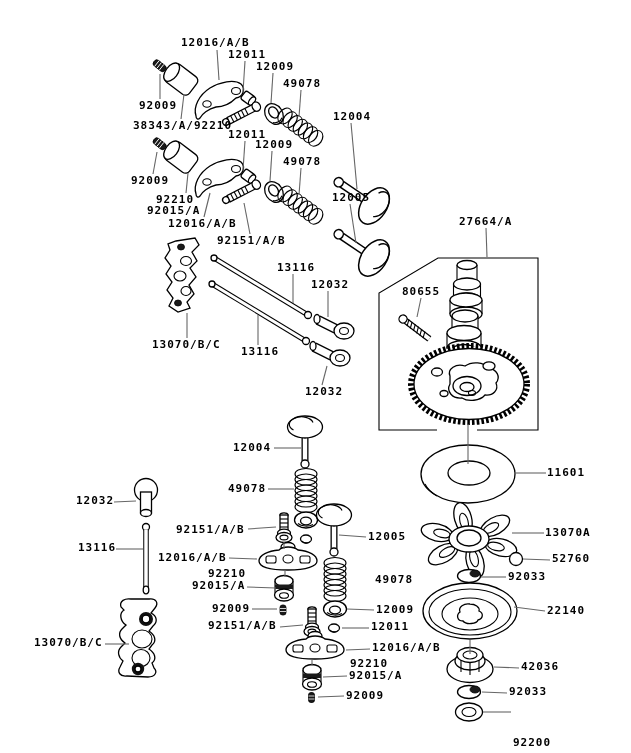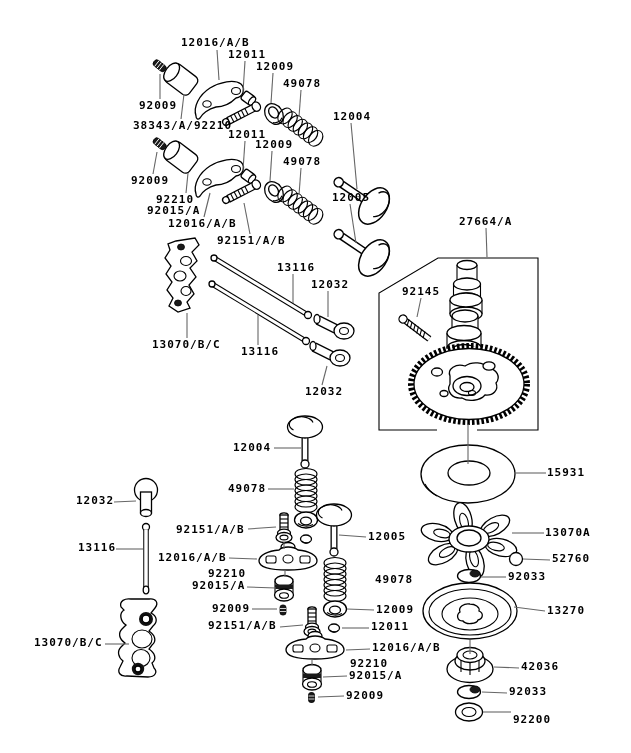--- a/index.html
+++ b/index.html
@@ -372,29 +372,29 @@
   <div class="lbl" style="left:156px;top:194px">92210</div>
   <div class="lbl" style="left:147px;top:205px">92015/A</div>
   <div class="lbl" style="left:168px;top:218px">12016/A/B</div>
   <div class="lbl" style="left:217px;top:235px">92151/A/B</div>
   <div class="lbl" style="left:277px;top:262px">13116</div>
   <div class="lbl" style="left:311px;top:279px">12032</div>
   <div class="lbl" style="left:152px;top:339px">13070/B/C</div>
   <div class="lbl" style="left:241px;top:346px">13116</div>
   <div class="lbl" style="left:305px;top:386px">12032</div>
   <div class="lbl" style="left:459px;top:216px">27664/A</div>
-  <div class="lbl" style="left:402px;top:286px">92145</div>
-  <div class="lbl" style="left:547px;top:467px">15931</div>
+  <div class="lbl" style="left:402px;top:286px">80655</div>
+  <div class="lbl" style="left:547px;top:467px">11601</div>
   <div class="lbl" style="left:545px;top:527px">13070A</div>
   <div class="lbl" style="left:552px;top:553px">52760</div>
   <div class="lbl" style="left:508px;top:571px">92033</div>
-  <div class="lbl" style="left:547px;top:605px">13270</div>
+  <div class="lbl" style="left:547px;top:605px">22140</div>
   <div class="lbl" style="left:521px;top:661px">42036</div>
   <div class="lbl" style="left:509px;top:686px">92033</div>
-  <div class="lbl" style="left:513px;top:714px">92200</div>
+  <div class="lbl" style="left:513px;top:737px">92200</div>
   <div class="lbl" style="left:76px;top:495px">12032</div>
   <div class="lbl" style="left:78px;top:542px">13116</div>
   <div class="lbl" style="left:233px;top:442px">12004</div>
   <div class="lbl" style="left:228px;top:483px">49078</div>
   <div class="lbl" style="left:176px;top:524px">92151/A/B</div>
   <div class="lbl" style="left:368px;top:531px">12005</div>
   <div class="lbl" style="left:158px;top:552px">12016/A/B</div>
   <div class="lbl" style="left:208px;top:568px">92210</div>
   <div class="lbl" style="left:192px;top:580px">92015/A</div>
   <div class="lbl" style="left:375px;top:574px">49078</div>

